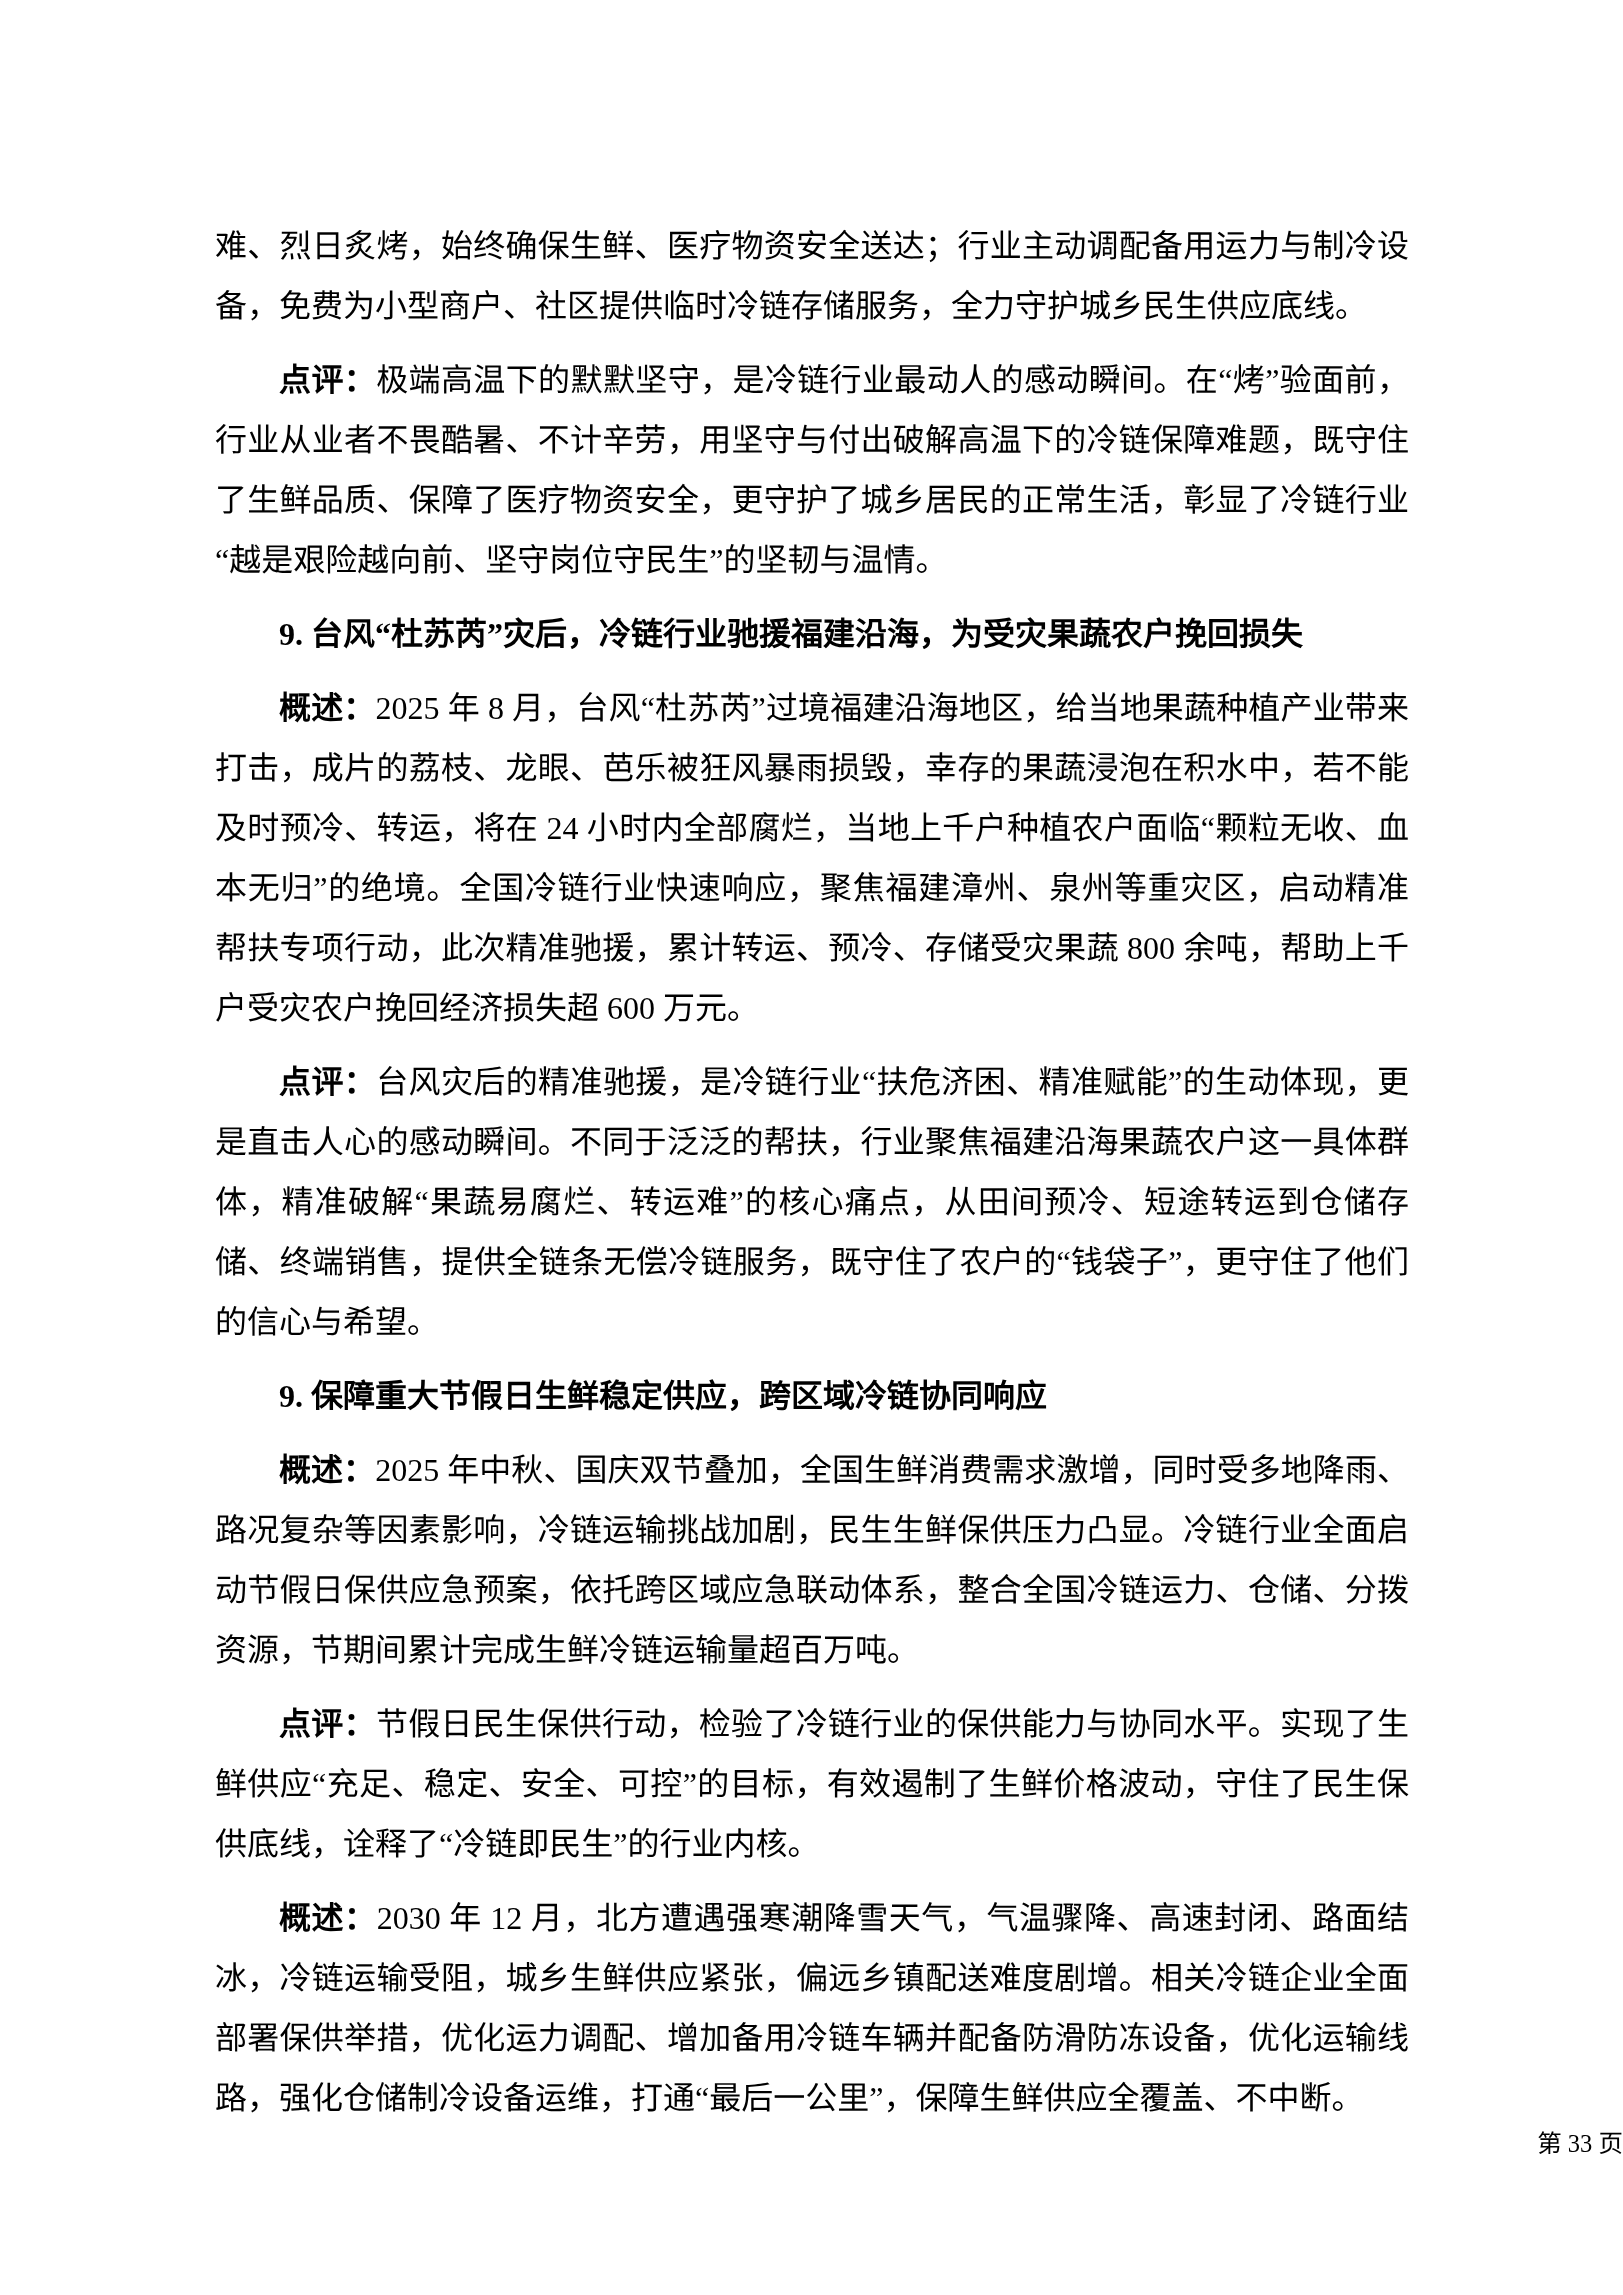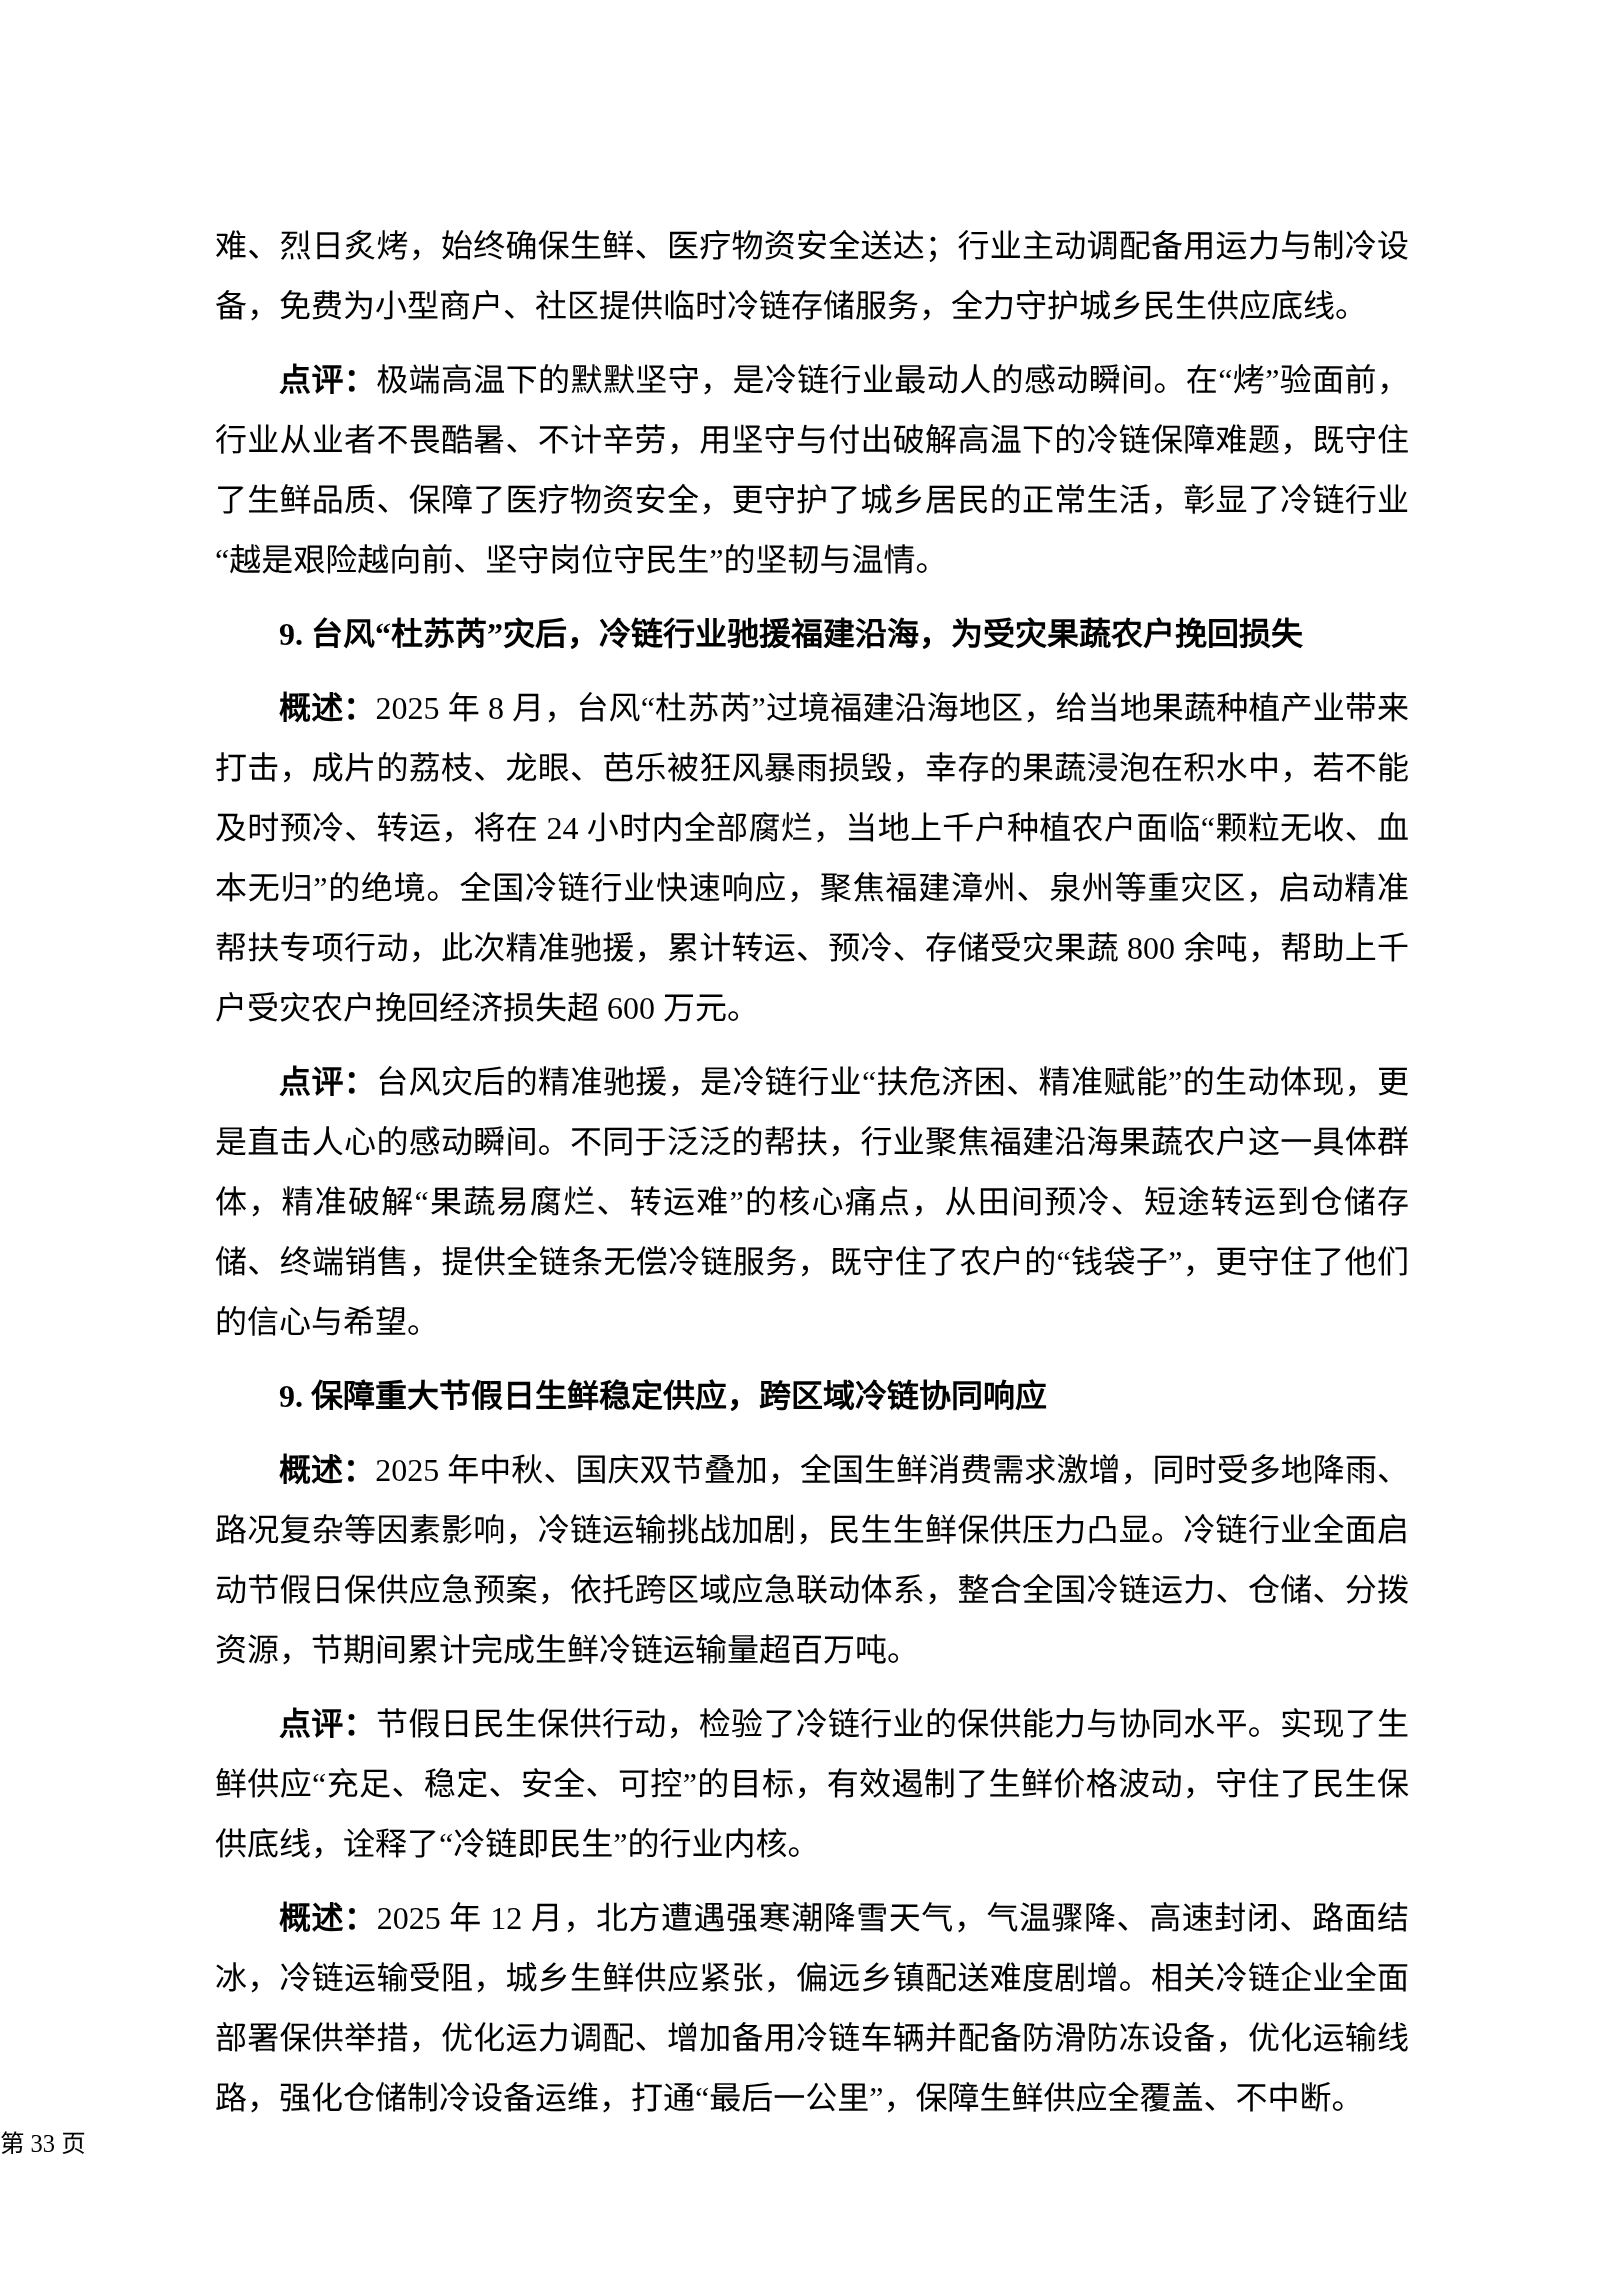--- a/index.html
+++ b/index.html
@@ -41,21 +41,21 @@
     font-weight: 700;
   }
   .label-bold {
     font-weight: 700;
   }
   .footer {
     position: absolute;
     left: 0;
     top: 2126px;
     width: 1623px;
-    text-align: left;
+    text-align: right;
     font-size: 24.5px;
     line-height: 36px;
   }
 </style>
 </head>
 <body>
 
 <div class="page">
 
   <div class="doc-body">
@@ -70,20 +70,20 @@
 
     <p class="para"><span class="label-bold">点评：</span><span>台风灾后的精准驰援，是冷链行业“扶危济困、精准赋能”的生动体现，更是直击人心的感动瞬间。不同于泛泛的帮扶，行业聚焦福建沿海果蔬农户这一具体群体，精准破解“果蔬易腐烂、转运难”的核心痛点，从田间预冷、短途转运到仓储存储、终端销售，提供全链条无偿冷链服务，既守住了农户的“钱袋子”，更守住了他们的信心与希望。</span></p>
 
     <p class="para heading"><span>9. 保障重大节假日生鲜稳定供应，跨区域冷链协同响应</span></p>
 
     <p class="para"><span class="label-bold">概述：</span><span>2025 年中秋、国庆双节叠加，全国生鲜消费需求激增，同时受多地降雨、路况复杂等因素影响，冷链运输挑战加剧，民生生鲜保供压力凸显。冷链行业全面启动节假日保供应急预案，依托跨区域应急联动体系，整合全国冷链运力、仓储、分拨资源，节期间累计完成生鲜冷链运输量超百万吨。</span></p>
 
     <p class="para"><span class="label-bold">点评：</span><span>节假日民生保供行动，检验了冷链行业的保供能力与协同水平。实现了生鲜供应“充足、稳定、安全、可控”的目标，有效遏制了生鲜价格波动，守住了民生保供底线，诠释了“冷链即民生”的行业内核。</span></p>
 
 
-    <p class="para"><span class="label-bold">概述：</span><span>2025 年 12 月，北方遭遇强寒潮降雪天气，气温骤降、高速封闭、路面结冰，冷链运输受阻，城乡生鲜供应紧张，偏远乡镇配送难度剧增。相关冷链企业全面部署保供举措，优化运力调配、增加备用冷链车辆并配备防滑防冻设备，优化运输线路，强化仓储制冷设备运维，打通“最后一公里”，保障生鲜供应全覆盖、不中断。</span></p>
+    <p class="para"><span class="label-bold">概述：</span><span>2030 年 12 月，北方遭遇强寒潮降雪天气，气温骤降、高速封闭、路面结冰，冷链运输受阻，城乡生鲜供应紧张，偏远乡镇配送难度剧增。相关冷链企业全面部署保供举措，优化运力调配、增加备用冷链车辆并配备防滑防冻设备，优化运输线路，强化仓储制冷设备运维，打通“最后一公里”，保障生鲜供应全覆盖、不中断。</span></p>
 
   </div>
 
   <div class="footer"><span>第 33 页</span></div>
 
 </div>
 
 
 </body></html>

